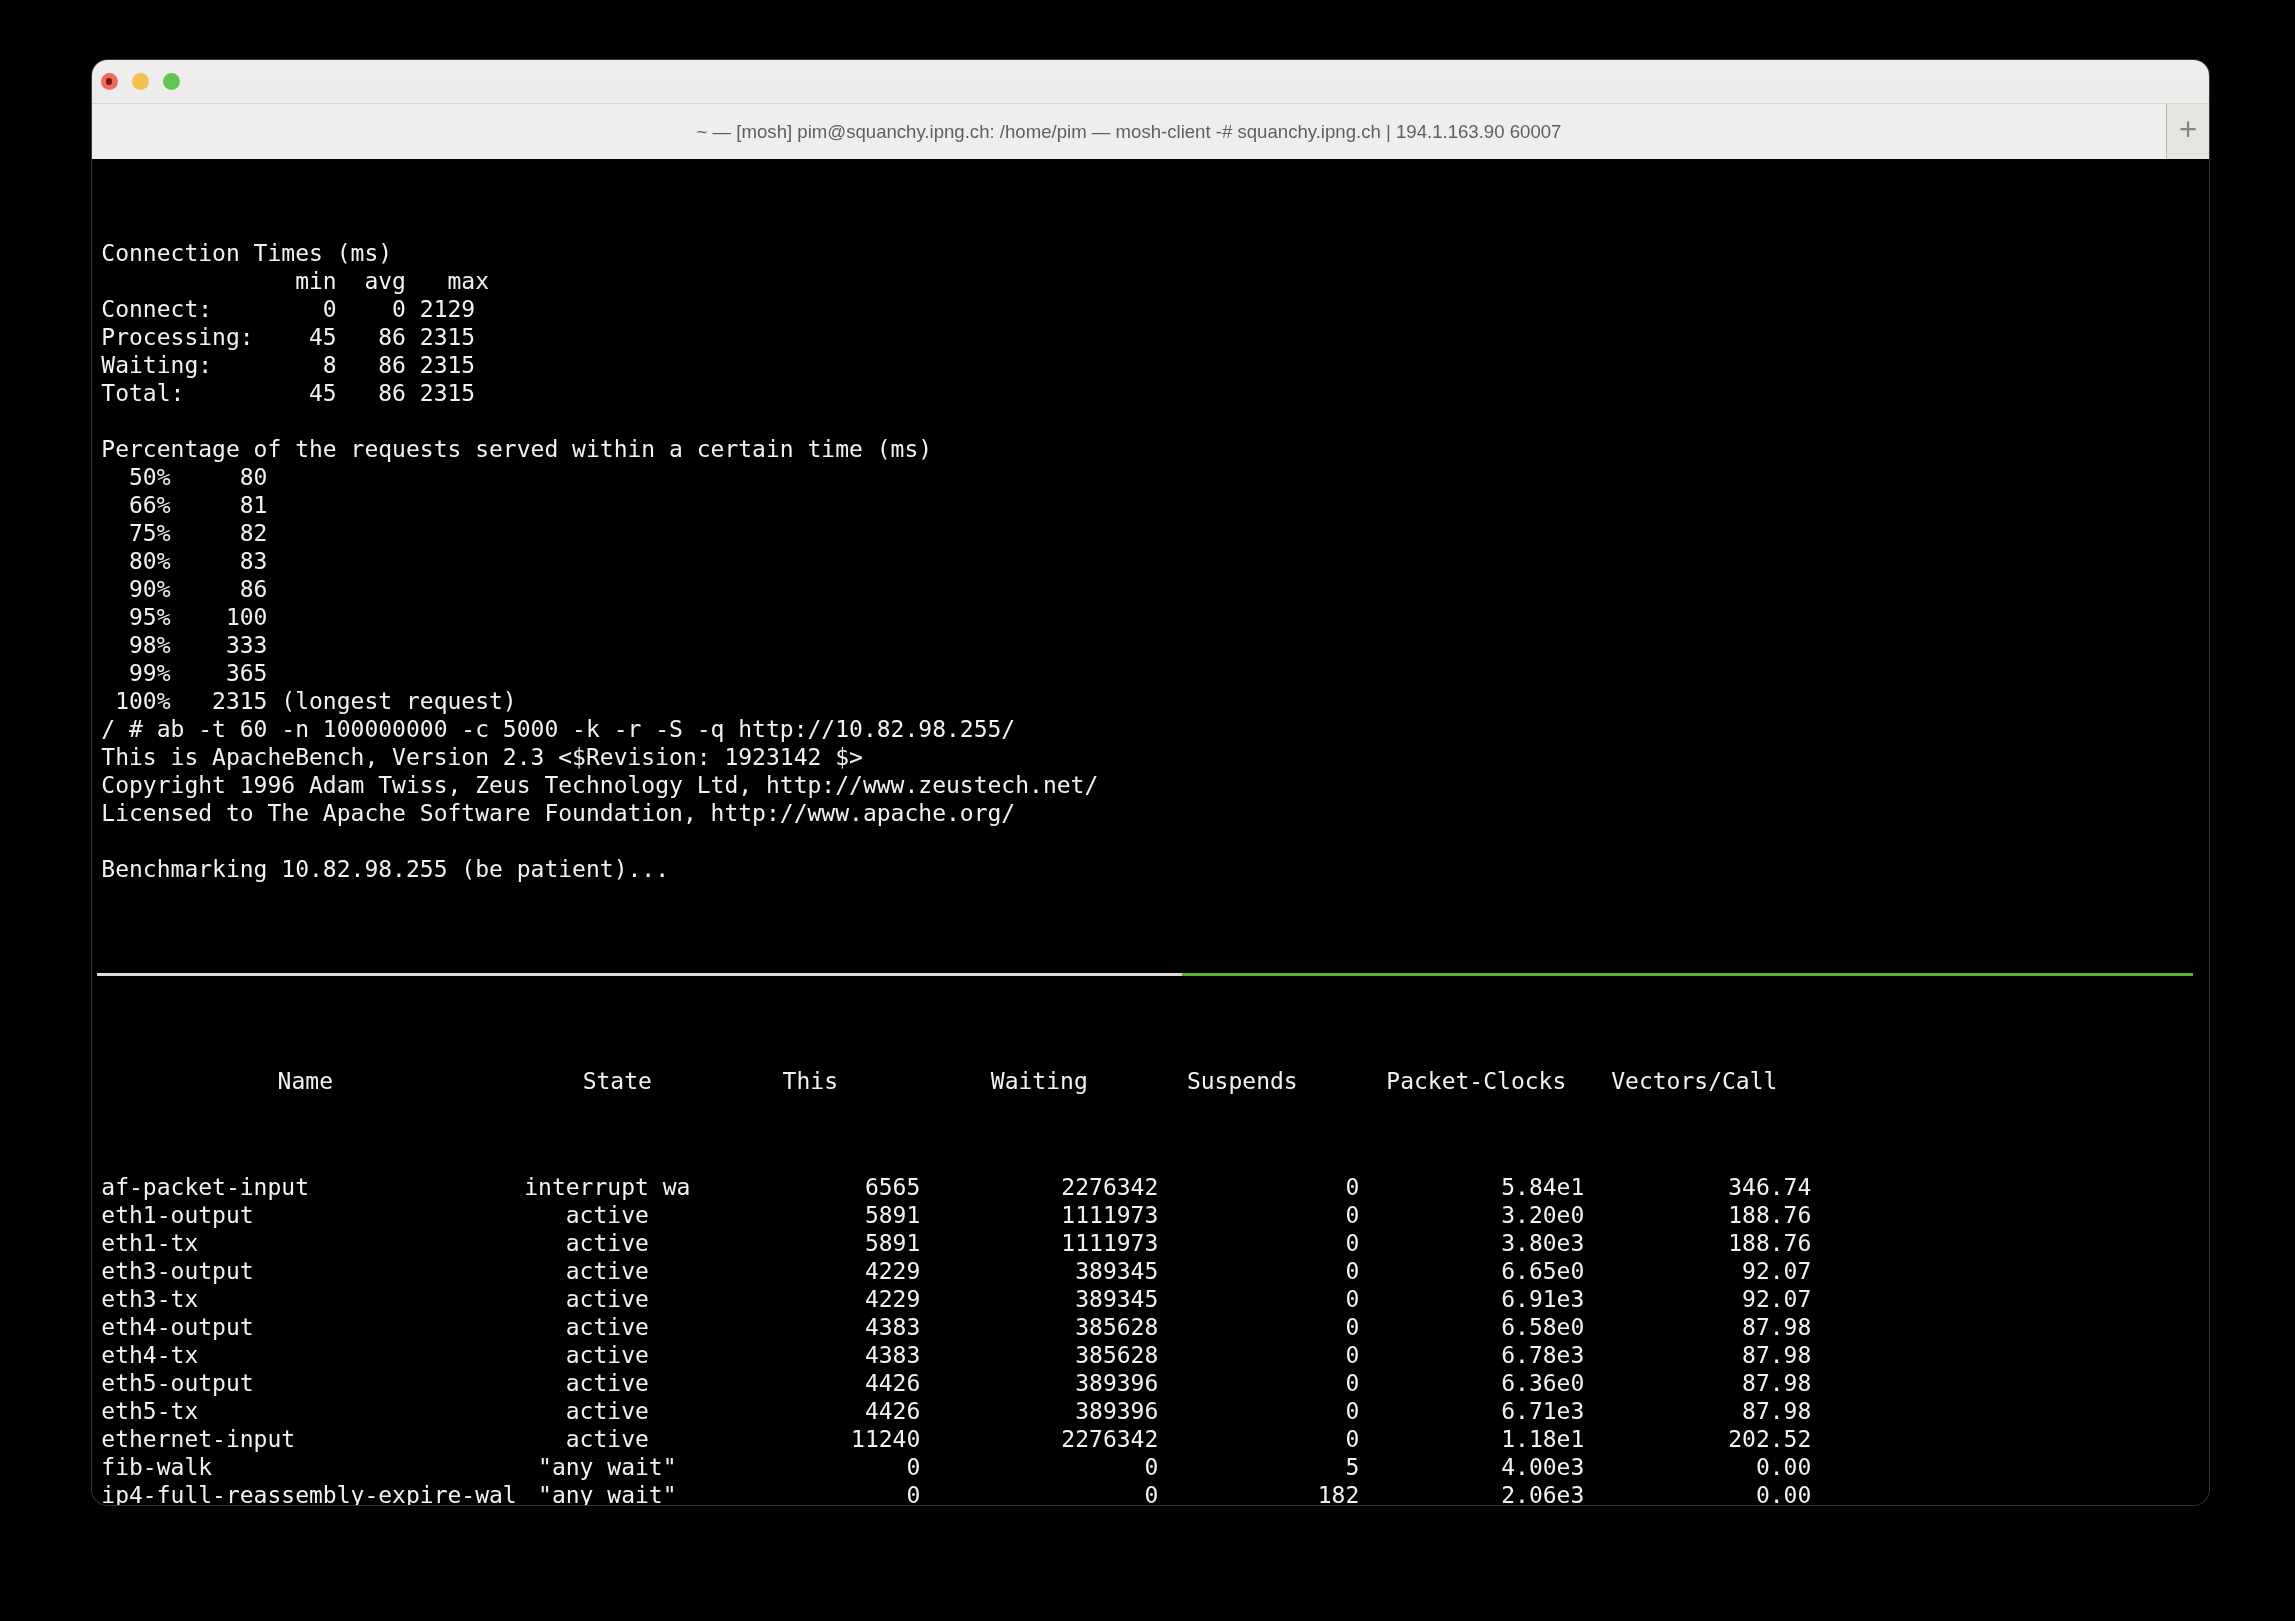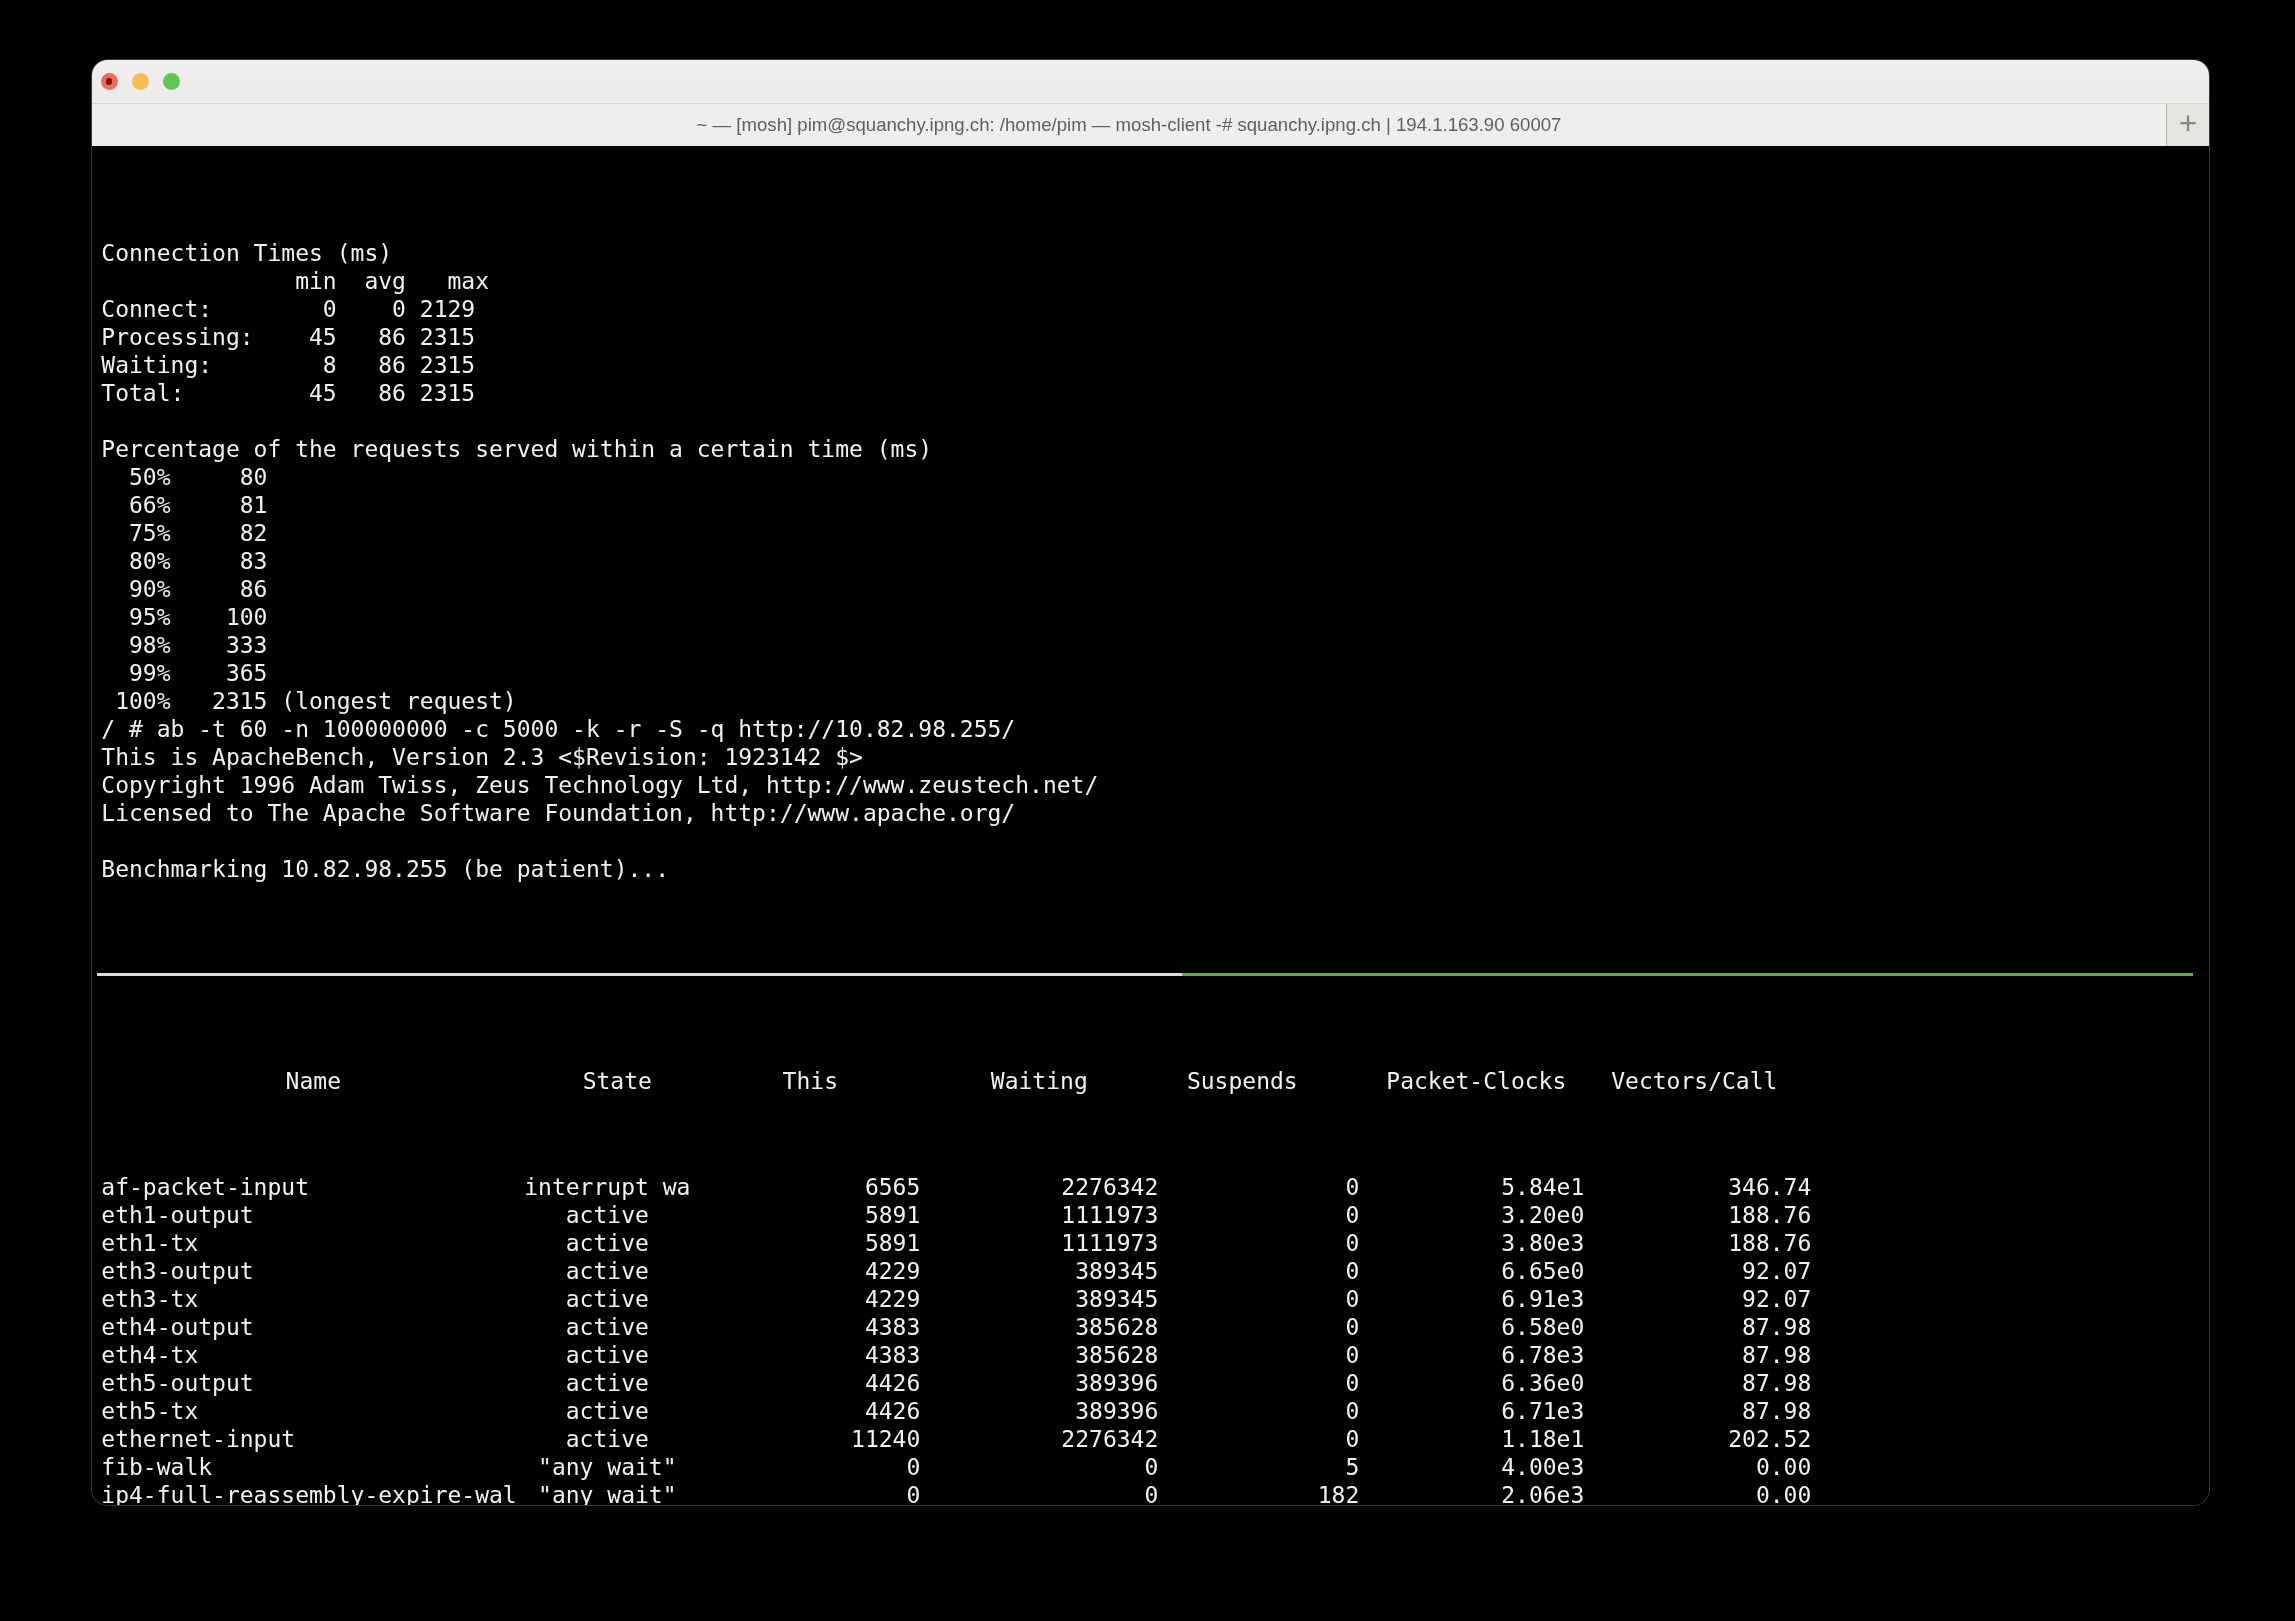--- a/index.html
+++ b/index.html
@@ -41,21 +41,21 @@
   }
   .folder::before{
     content:"";position:absolute;left:0;top:-3.1px;width:11px;height:4.7px;
     border-radius:1.6px 1.6px 0 0;background:#79bbf2;
   }
   .title-text{
     font-size:21px;font-weight:bold;color:#3a3a3a;
   }
   
   .tabbar{
-    height:43px;background:#eceae7;border-top:0.8px solid #d8d6d3;
+    height:56px;background:#eceae7;border-top:0.8px solid #d8d6d3;
     display:flex;box-sizing:border-box;
   }
   .tab{
     flex:1;display:flex;align-items:center;justify-content:center;
     background:#efeeec;
   }
   .tab-label{font-size:18.6px;color:#5f5f5f;white-space:nowrap;}
   .newtab{
     width:42px;border-left:1.6px solid #b9b7b5;background:#e6e4e1;
     display:flex;align-items:center;justify-content:center;
@@ -76,21 +76,21 @@
   
   .table-row span{position:absolute;top:0;}
   .cn{left:0;}
   .cs{left:506px;transform:translateX(-50%);}
   .cc{left:819px;transform:translateX(-100%);}
   .cv{left:1057px;transform:translateX(-100%);}
   .csu{left:1258px;transform:translateX(-100%);}
   .cpc{left:1483px;transform:translateX(-100%);}
   .cvc{left:1710px;transform:translateX(-100%);}
   .header-row span{position:absolute;top:0;transform:translateX(-50%);}
-  .h0{left:212px;text-align:right;} .h1{left:516px;} .h2{left:709px;} .h3{left:938px;}
+  .h0{left:204px;text-align:right;} .h1{left:516px;} .h2{left:709px;} .h3{left:938px;}
   .h4{left:1141px;text-align:right;} .h5{left:1375px;} .h6{left:1593px;}
   
   .div-left{position:absolute;left:-4.7px;top:12.4px;width:1086px;height:3.1px;
     background:var(--divL,#dcdcdc);}
   .div-right{position:absolute;left:1081px;top:12.4px;width:1011px;height:3.1px;
     background:var(--divR,#58b22e);}
 </style>
 </head>
 <body>
 

